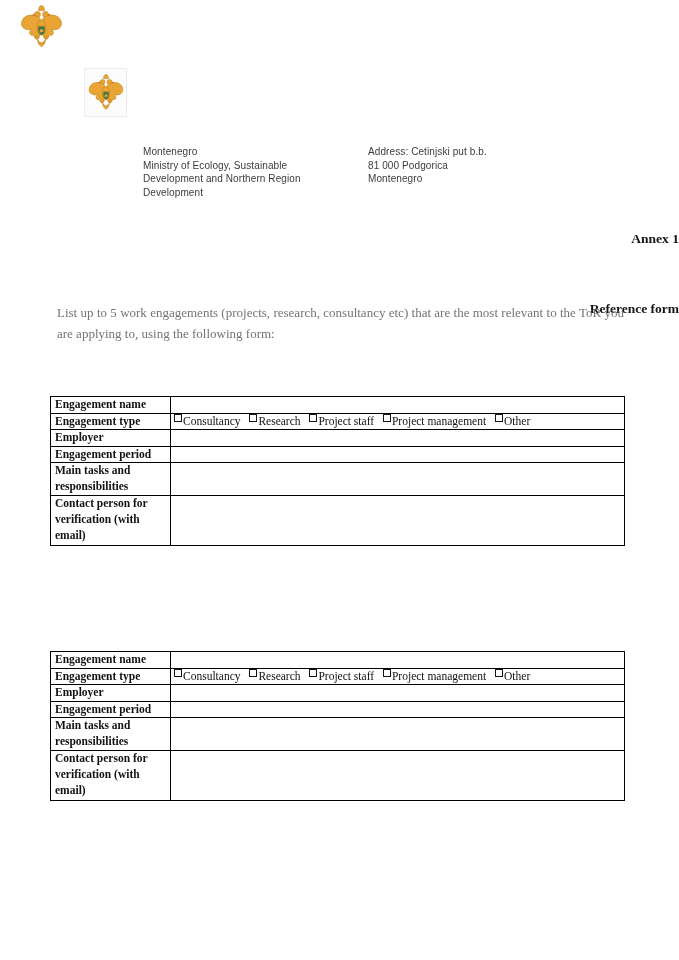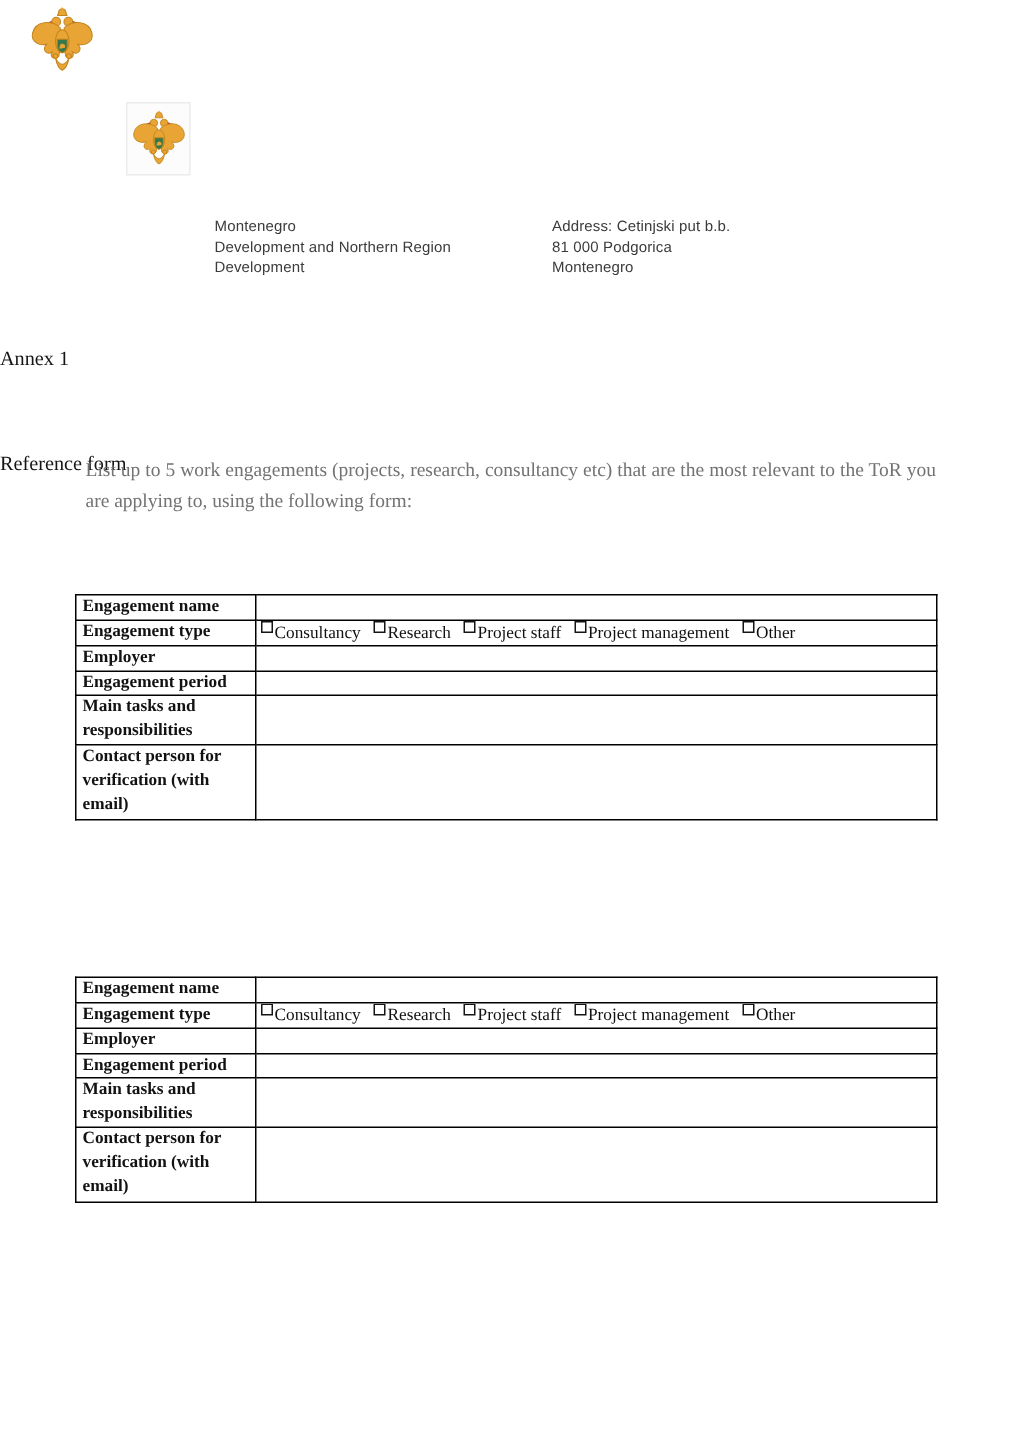--- a/index.html
+++ b/index.html
@@ -21,22 +21,22 @@
   
   .hdr {
     font-family:"Liberation Sans", sans-serif; font-size:10px;
     line-height:13.6px; color:#3b3b3b; letter-spacing:0.1px;
   }
   .hdr-org  { left:143px; top:145px; width:220px; }
   .hdr-addr { left:368px; top:145px; width:200px; }
 
   
   .doc-title {
-    left:0; width:679px; text-align:left;
-    font-weight:normal; font-size:13.5px; color:#151515;
+    left:0; width:679px; text-align:right;
+    font-weight:bold; font-size:13.5px; color:#151515;
   }
   .t-annex { top:231px; }
   .t-form  { top:267px;margin-top:34px; }
 
   
   .intro {
     left:57px; top:303px; width:567px;
     font-size:13px; line-height:20.5px; text-align:justify; color:#737373;
   }
 
@@ -109,20 +109,21 @@
         <circle cx="60" cy="74" r="3.5"></circle>
         <path d="M40 77 Q50 95 60 77 Q57 92 50 95 Q43 92 40 77 Z"></path>
       </g>
       <path d="M42.5 49 h15 v9 q0 9 -7.5 11 q-7.5 -2 -7.5 -11 Z" fill="#37784B" stroke="#C3841B" stroke-width="1.5"></path>
       <path d="M46 60 q2 -6 5.5 -4 q4 1.5 2.5 5.5 l-8 1.5 Z" fill="#E8A435"></path>
     </svg>
   </div>
 
   <div class="abs hdr hdr-org">
     <div>Montenegro</div>
+    <div>Ministry of Ecology, Sustainable</div>
     <div>Development and Northern Region</div>
     <div>Development</div>
   </div>
   <div class="abs hdr hdr-addr">
     <div>Address: Cetinjski put b.b.</div>
     <div>81 000 Podgorica</div>
     <div>Montenegro</div>
   </div>
 
   <div class="abs doc-title t-annex">Annex 1</div>

